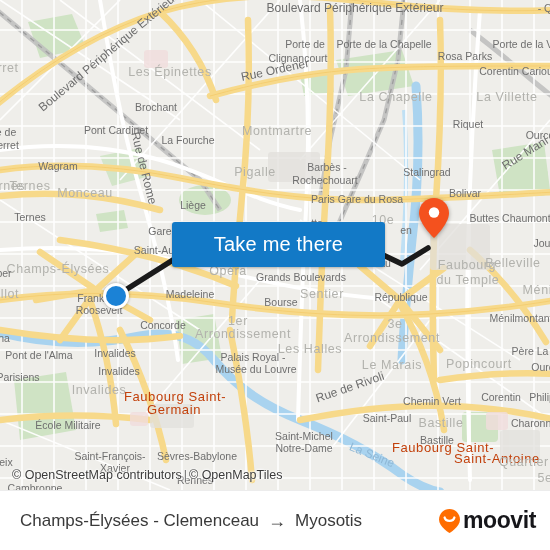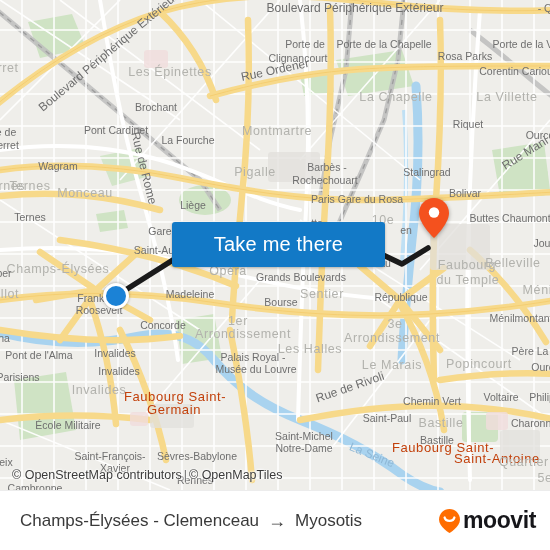--- a/index.html
+++ b/index.html
@@ -326,21 +326,21 @@
         <div class="lbl lbl-place" style="left: 253px; top: 357px;">Palais Royal -</div>
         <div class="lbl lbl-place" style="left: 256px; top: 369px;">Musée du Louvre</div>
         <div class="lbl lbl-place" style="left: 39px; top: 355px;">Pont de l'Alma</div>
         <div class="lbl lbl-place" style="left: 115px; top: 353px;">Invalides</div>
         <div class="lbl lbl-place" style="left: 119px; top: 371px;">Invalides</div>
         <div class="lbl lbl-district" style="left: 99px; top: 390px;">Invalides</div>
         <div class="lbl lbl-place" style="left: 18px; top: 377px;">Parisiens</div>
         <div class="lbl lbl-place" style="left: 4px; top: 338px;">na</div>
         <div class="lbl lbl-road-big" style="left: 350px; top: 387px; transform: translate(-50%, -50%) rotate(-19deg);">Rue de Rivoli</div>
         <div class="lbl lbl-place" style="left: 432px; top: 401px;">Chemin Vert</div>
-        <div class="lbl lbl-place" style="left: 501px; top: 397px;">Voltaire</div>
+        <div class="lbl lbl-place" style="left: 501px; top: 397px;">Corentin</div>
         <div class="lbl lbl-place" style="left: 542px; top: 397px;">Philip</div>
         <div class="lbl lbl-district-b" style="left: 443px; top: 447px;">Faubourg Saint-</div>
         <div class="lbl lbl-district-b" style="left: 497px; top: 458px;">Saint-Antoine</div>
         <div class="lbl lbl-district-b" style="left: 175px; top: 396px;">Faubourg Saint-</div>
         <div class="lbl lbl-district-b" style="left: 174px; top: 409px;">Germain</div>
         <div class="lbl lbl-place" style="left: 387px; top: 418px;">Saint-Paul</div>
         <div class="lbl lbl-district" style="left: 441px; top: 423px;">Bastille</div>
         <div class="lbl lbl-place" style="left: 437px; top: 440px;">Bastille</div>
         <div class="lbl lbl-place" style="left: 534px; top: 423px;">Charonne</div>
         <div class="lbl lbl-place" style="left: 68px; top: 425px;">École Militaire</div>

